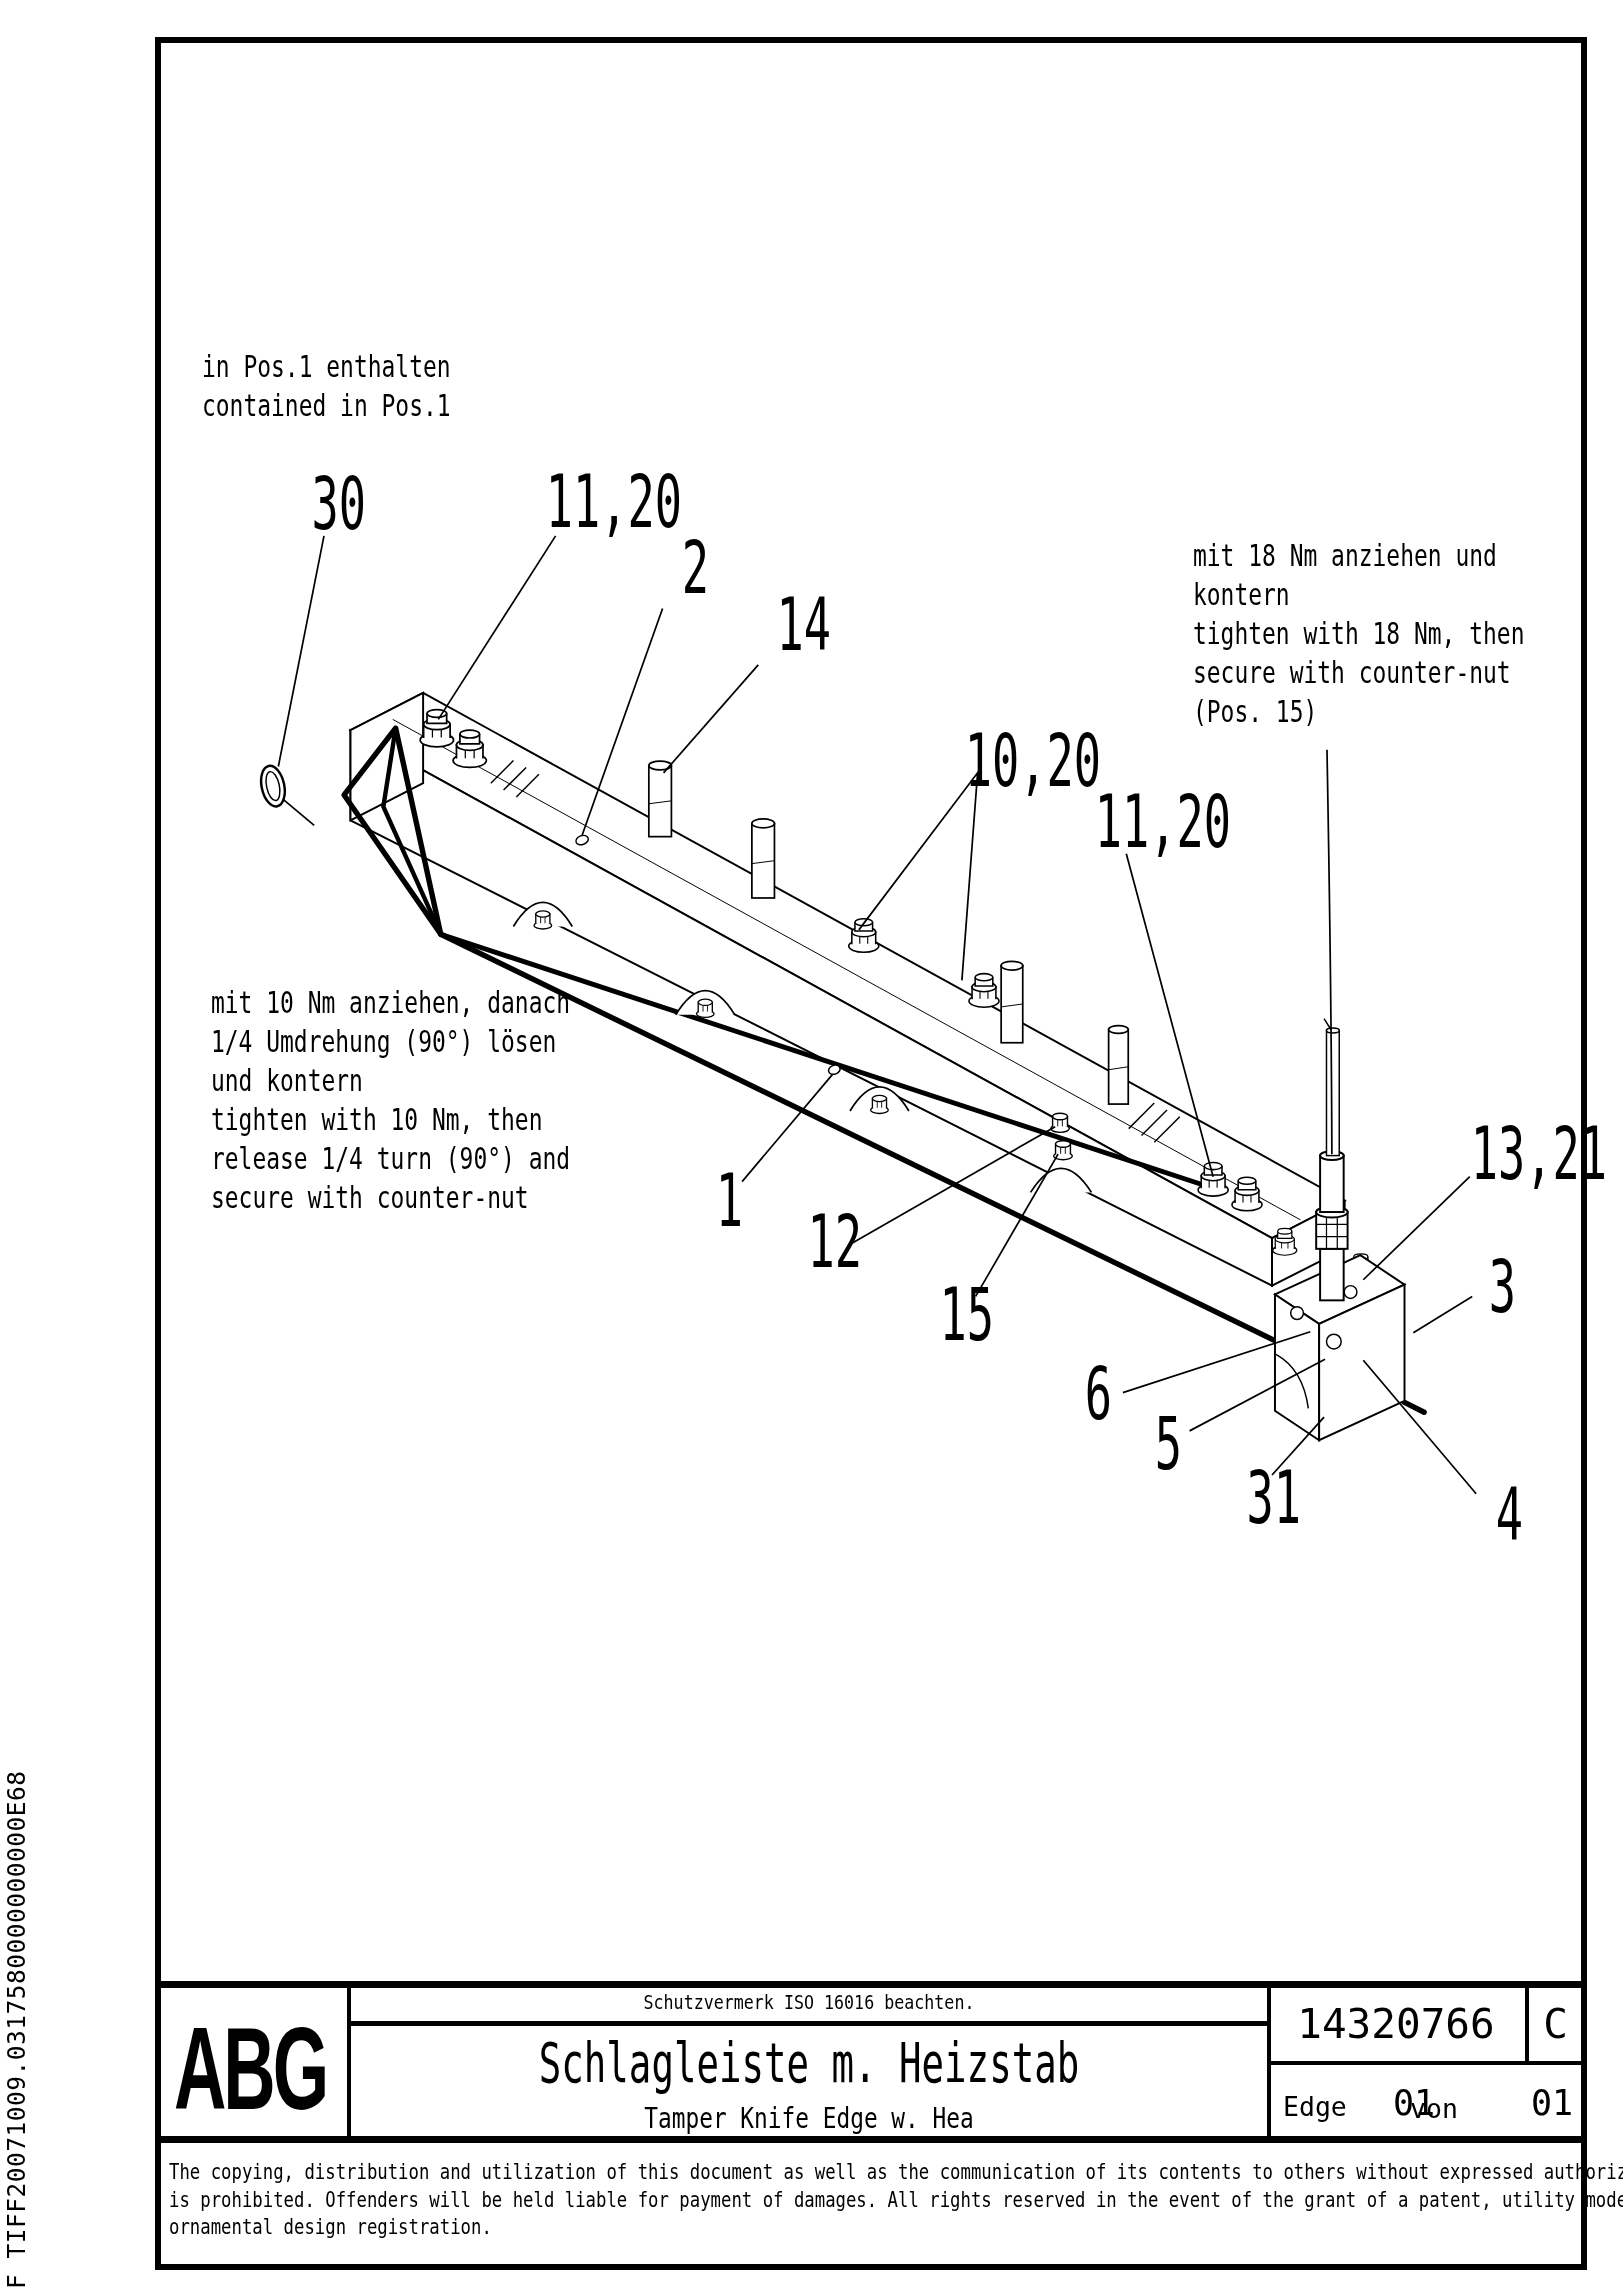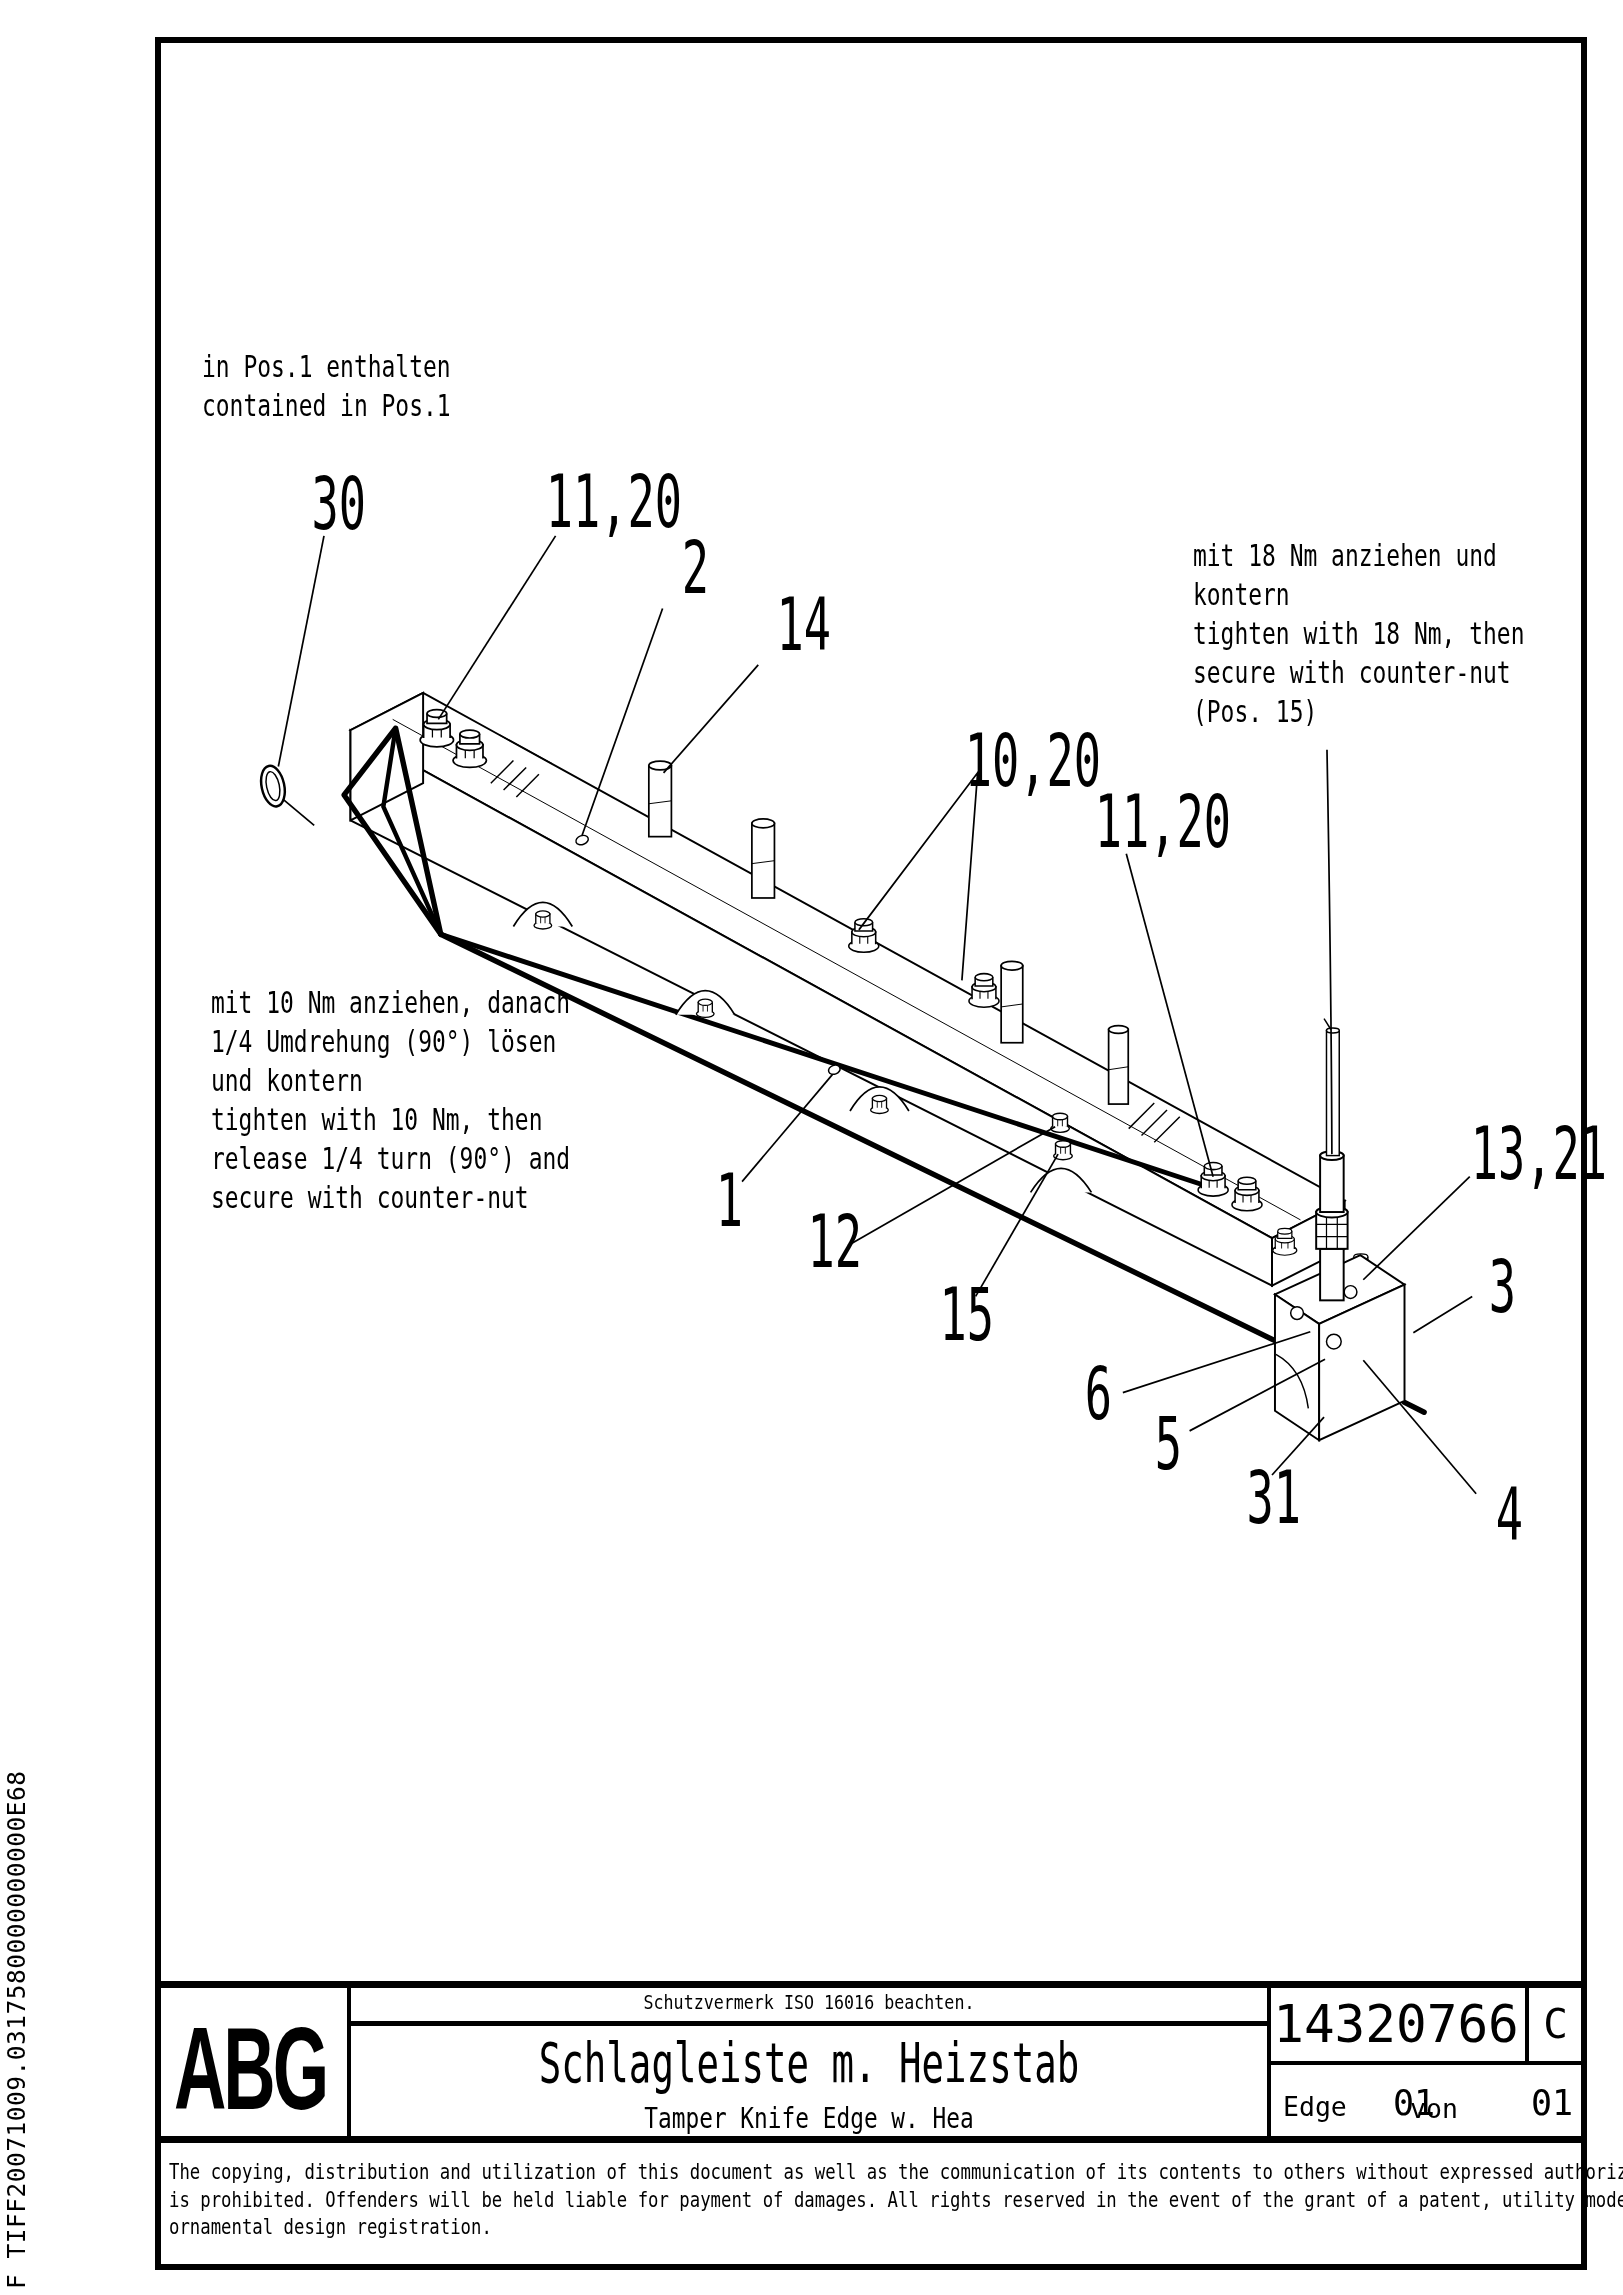--- a/index.html
+++ b/index.html
@@ -18,21 +18,21 @@
         transform:scaleX(.74);transform-origin:0 0;}
   
   .tb-center{position:absolute;left:351px;width:916px;text-align:center;white-space:nowrap;}
   .protection{top:1991px;font-size:19.6px;transform:scaleX(.85);}
   .title-de{top:2031px;font-size:55px;transform:scaleX(.68);}
   .title-en{top:2102px;font-size:28.5px;transform:scaleX(.8);}
   .abg{position:absolute;left:174px;top:2011px;font-family:"Liberation Sans",sans-serif;
        font-weight:900;font-size:117px;line-height:115px;letter-spacing:-4.9px;
        transform:scaleX(.62);transform-origin:0 0;}
   .dnum{position:absolute;left:1267px;top:2002px;width:258px;text-align:center;
-        font-size:51px;line-height:45px;}
+        font-size:41px;line-height:45px;}
   .drev{position:absolute;left:1525px;top:2002px;width:61px;text-align:center;
         font-size:41px;line-height:45px;}
   .sheet-small{position:absolute;font-size:26.5px;line-height:29.4px;}
   .sheet-big{position:absolute;font-size:35px;line-height:45px;}
   .disc{position:absolute;left:169px;top:2159px;font-size:20.6px;line-height:27.5px;
         white-space:nowrap;transform:scaleX(.84);transform-origin:0 0;}
   .sidelabel{position:absolute;left:2px;top:2289px;font-size:24.5px;white-space:nowrap;
         transform:rotate(-90deg);transform-origin:0 0;letter-spacing:0.5px;}
 </style>
 </head>

